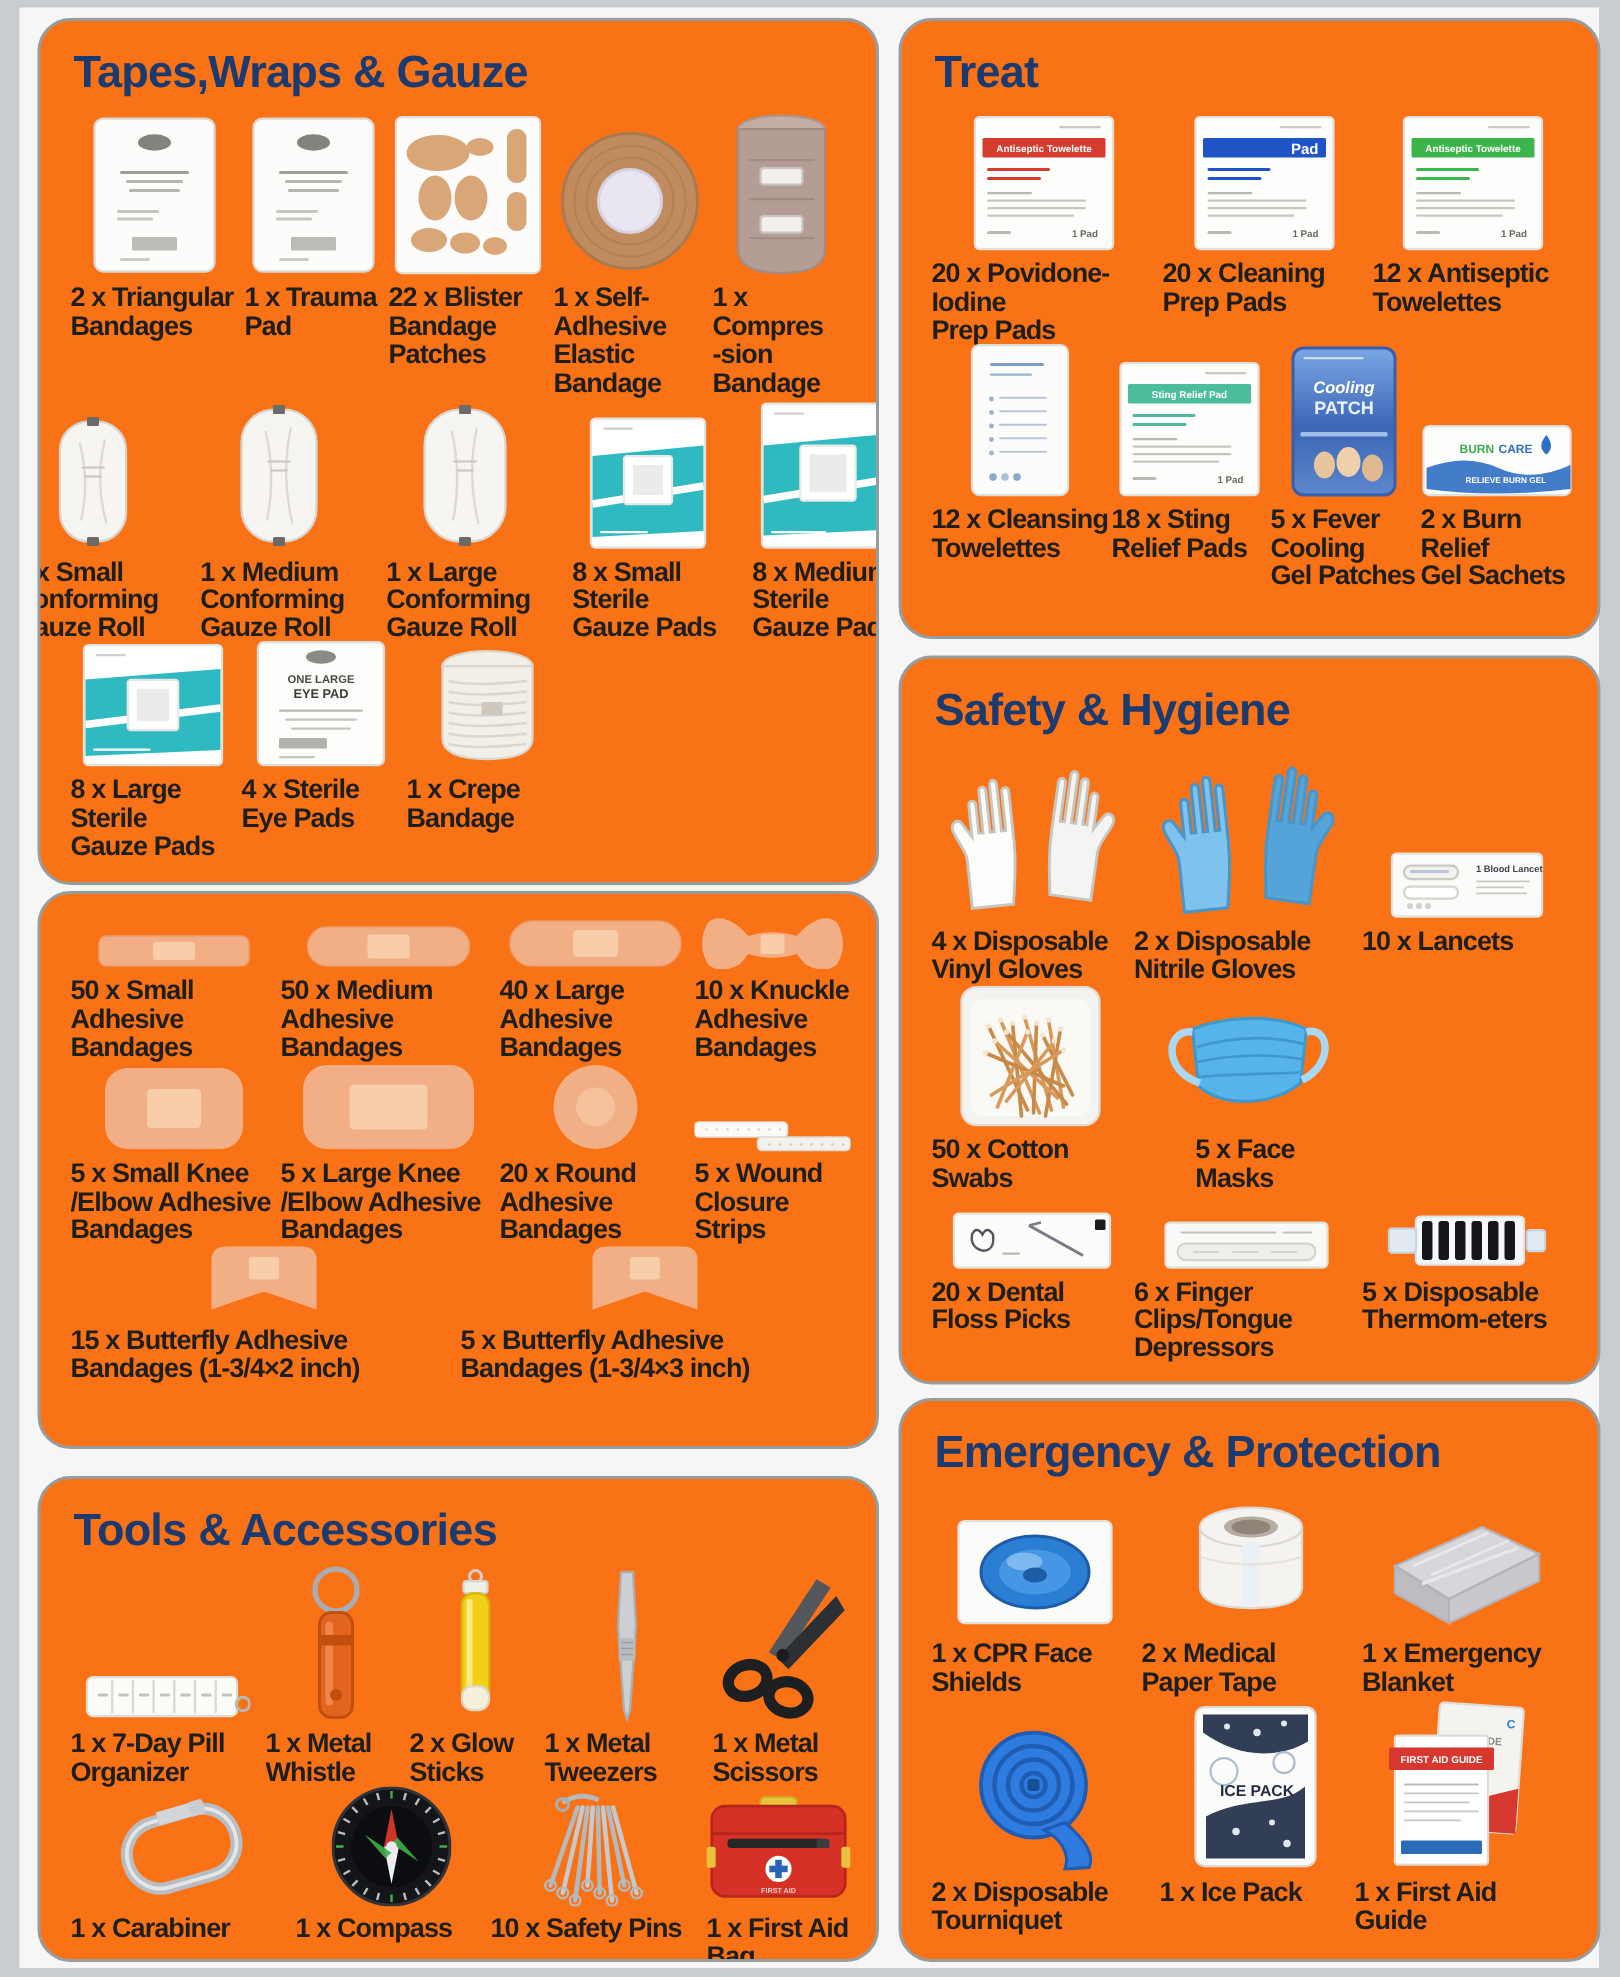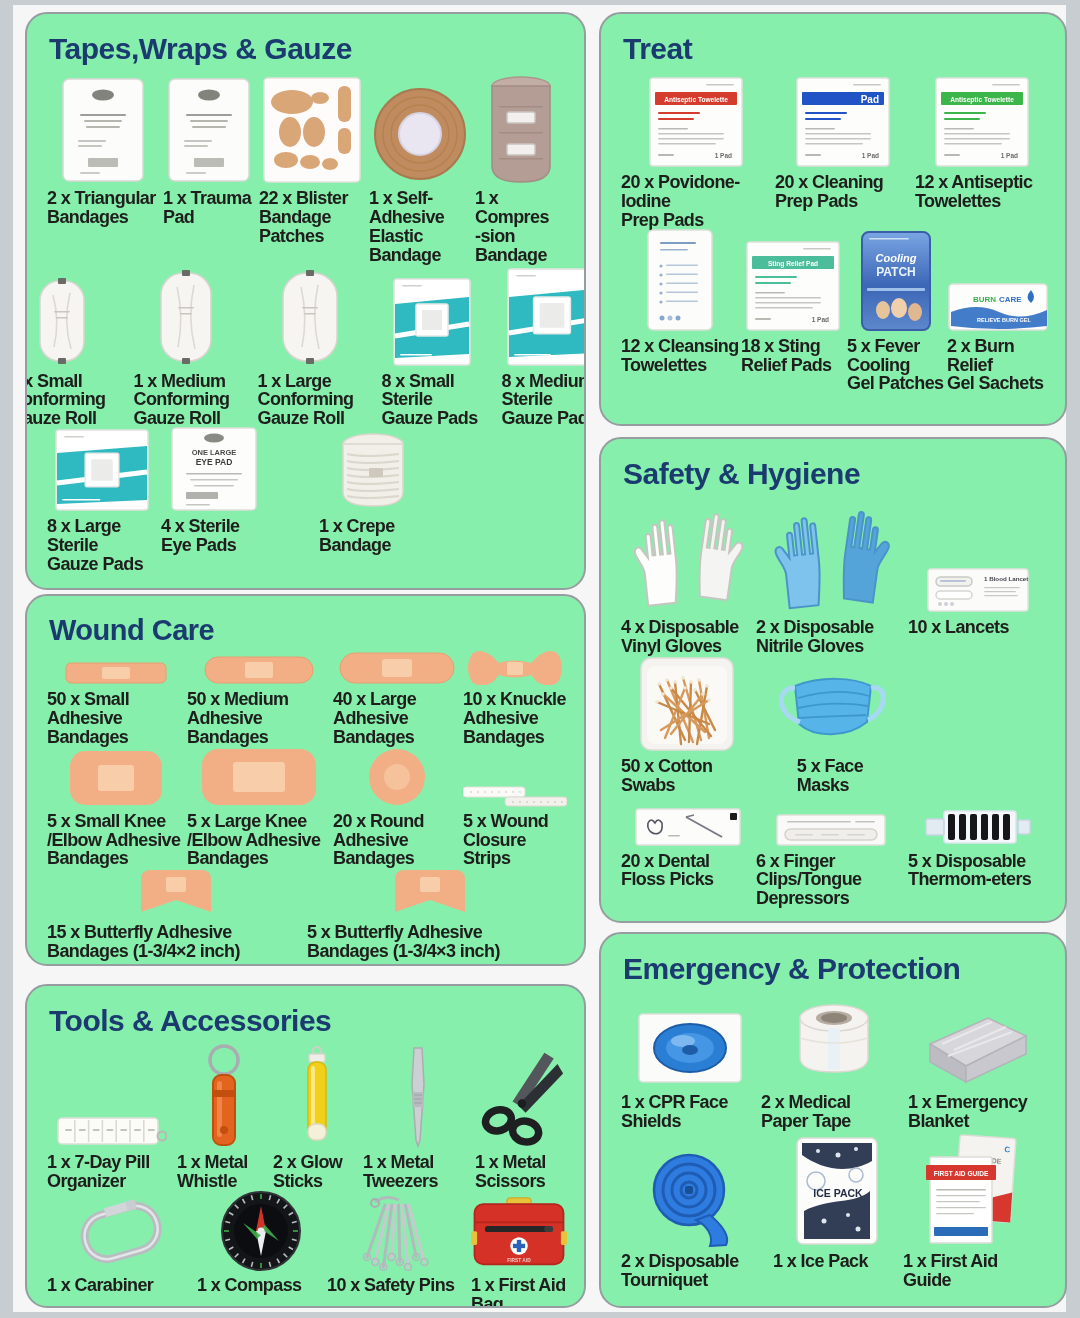--- a/index.html
+++ b/index.html
@@ -1,19 +1,19 @@
 <!DOCTYPE html>
 <html><head>
 <meta charset="utf-8">
 <style>
   html,body{margin:0;padding:0;}
   body{background:#c7cdd0;font-family:"Liberation Sans",sans-serif;}
   .page{position:relative;width:1080px;height:1318px;background:#c7cdd0;overflow:hidden;}
   .inner{position:absolute;left:13px;top:5px;width:1053px;height:1307px;background:#f5f6f5;}
-  .panel{position:absolute;background:#86efac;border:2px solid #969da1;border-radius:22px;
+  .panel{position:absolute;background:#f97316;border:2px solid #969da1;border-radius:22px;
          padding:16px 20px;box-sizing:border-box;overflow:hidden;}
   .panel h2{margin:2px 0 8px 2px;font-size:30px;font-weight:bold;color:#1b3a70;letter-spacing:-0.5px;}
   .p3 h2{font-size:29px;margin-bottom:4px;}
   .p4 h2{margin-bottom:4px;}
   .row{display:flex;align-items:flex-start;}
   .item{display:flex;flex-direction:column;flex:0 0 auto;}
   .icon-box{display:flex;align-items:flex-end;justify-content:center;width:100%;}
   .lbl{font-size:18px;font-weight:bold;color:#1e1e1c;line-height:1.05;letter-spacing:-0.6px;
        white-space:pre-line;margin-top:5px;}
   .p0{left:25px;top:12px;width:561px;height:578px;}
@@ -229,21 +229,21 @@
                 <rect x="16" y="47" width="56" height="1.5" rx="1" fill="#b9b9b3"></rect>
                 <rect x="20" y="53" width="48" height="1.5" rx="1" fill="#c6c6c0"></rect>
                 <rect x="24" y="59" width="40" height="1.5" rx="1" fill="#c6c6c0"></rect>
                 <rect x="16" y="66" width="32" height="7" rx="1" fill="#b2b2ac"></rect>
                 <rect x="16" y="78" width="24" height="1.5" rx="1" fill="#c6c6c0"></rect>
               </svg>
             </div>
             <div class="lbl">4 x Sterile
 Eye Pads</div>
           </div>
-          <div class="item" style="width: 108px; margin-left: 48px;">
+          <div class="item" style="width: 108px;">
             <div class="icon-box" style="height: 84px;">
               <svg width="88" height="84" viewBox="0 0 88 84" xmlns="http://www.w3.org/2000/svg">
                 <ellipse cx="44" cy="16" rx="30" ry="10" fill="#f2efe9" stroke="#dbd6cc" stroke-width="1.5"></ellipse>
                 <path d="M14,16 L14,64 Q14,78 44,78 Q74,78 74,64 L74,16 Z" fill="#f2efe9" stroke="#dbd6cc" stroke-width="1.5"></path>
                 <path d="M18,26 q17,4 52,0" stroke="#dcd7cd" stroke-width="1.8" fill="none"></path>
                 <path d="M18,33 q17,4 52,0" stroke="#dcd7cd" stroke-width="1.8" fill="none"></path>
                 <path d="M18,40 q17,4 52,0" stroke="#dcd7cd" stroke-width="1.8" fill="none"></path>
                 <path d="M18,47 q17,4 52,0" stroke="#dcd7cd" stroke-width="1.8" fill="none"></path>
                 <path d="M18,54 q17,4 52,0" stroke="#dcd7cd" stroke-width="1.8" fill="none"></path>
                 <path d="M18,61 q17,4 52,0" stroke="#dcd7cd" stroke-width="1.8" fill="none"></path>
@@ -563,21 +563,20 @@
               </svg>
             </div>
             <div class="lbl">5 x Disposable
 Thermom-eters</div>
           </div>
         </div>
       </div>
   </section>
 
   <section class="panel p3">
-    <h2>Wound Care</h2>
     <div class="rows">
         <div class="row" style="column-gap: 2px;">
           <div class="item" style="width: 138px;">
             <div class="icon-box" style="height: 34px;">
               <svg width="104" height="24" viewBox="0 0 104 24" xmlns="http://www.w3.org/2000/svg">
                 <rect x="2" y="2" width="100" height="20" rx="5" fill="#f2af85" stroke="#e89e70" stroke-width="1"></rect>
                 <rect x="38" y="6" width="28" height="12" rx="2" fill="#f8cda9"></rect>
               </svg>
             </div>
             <div class="lbl">50 x Small

